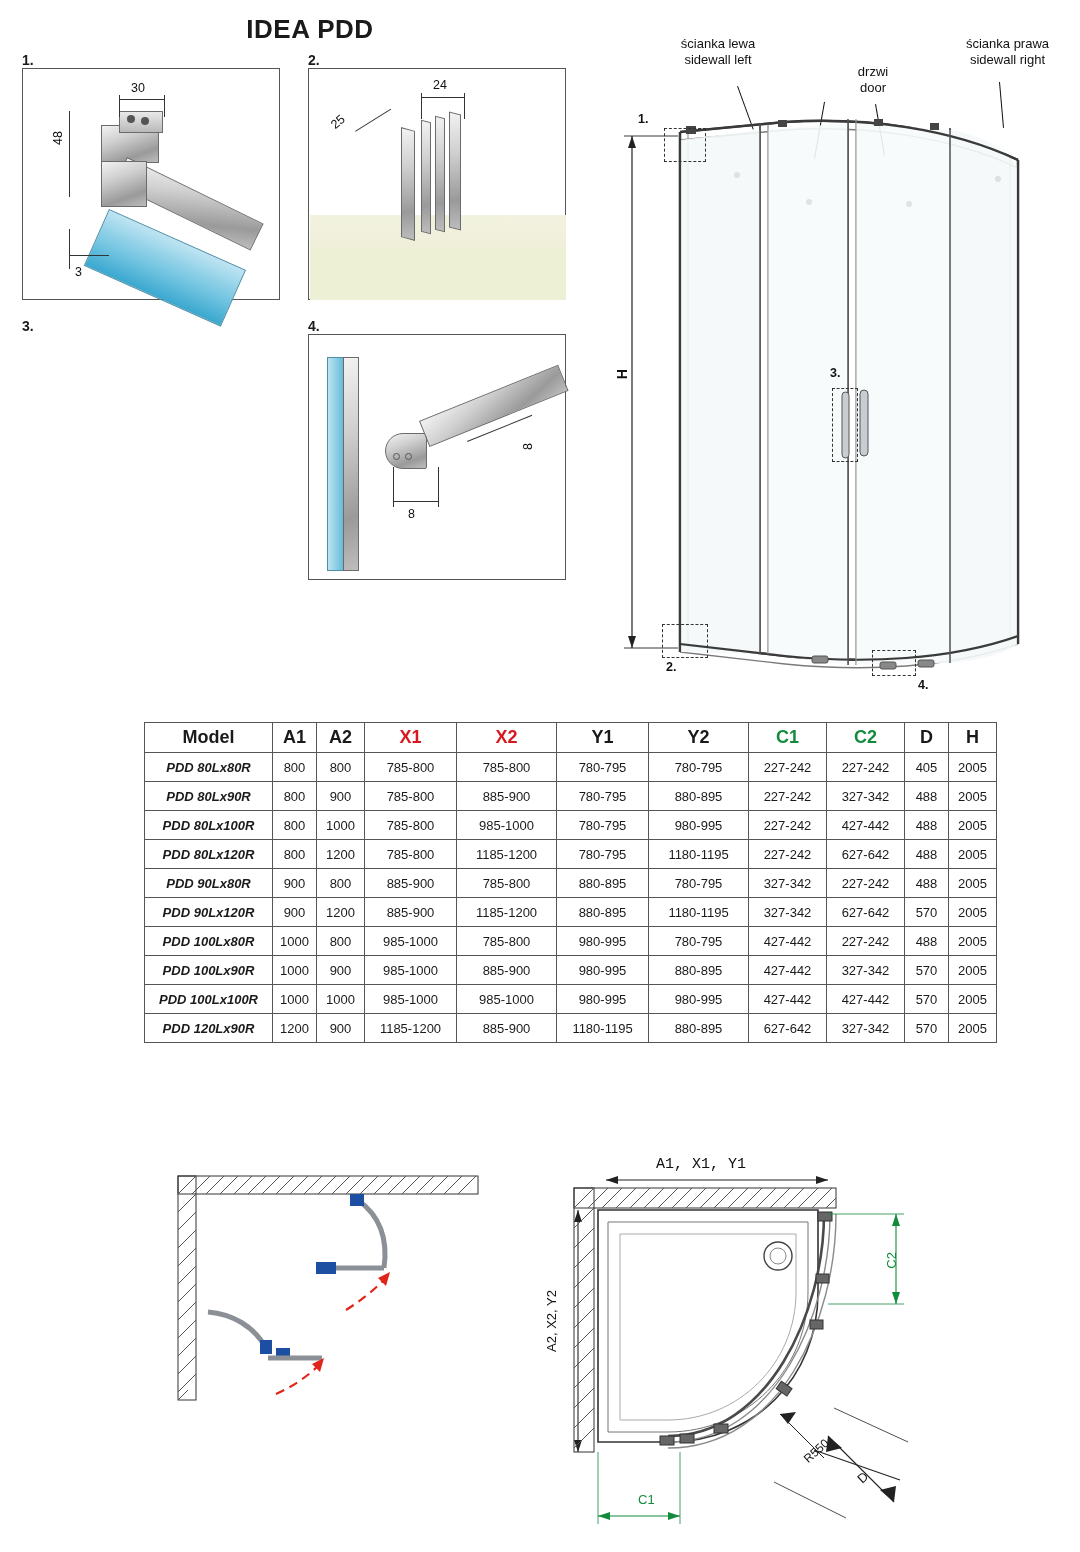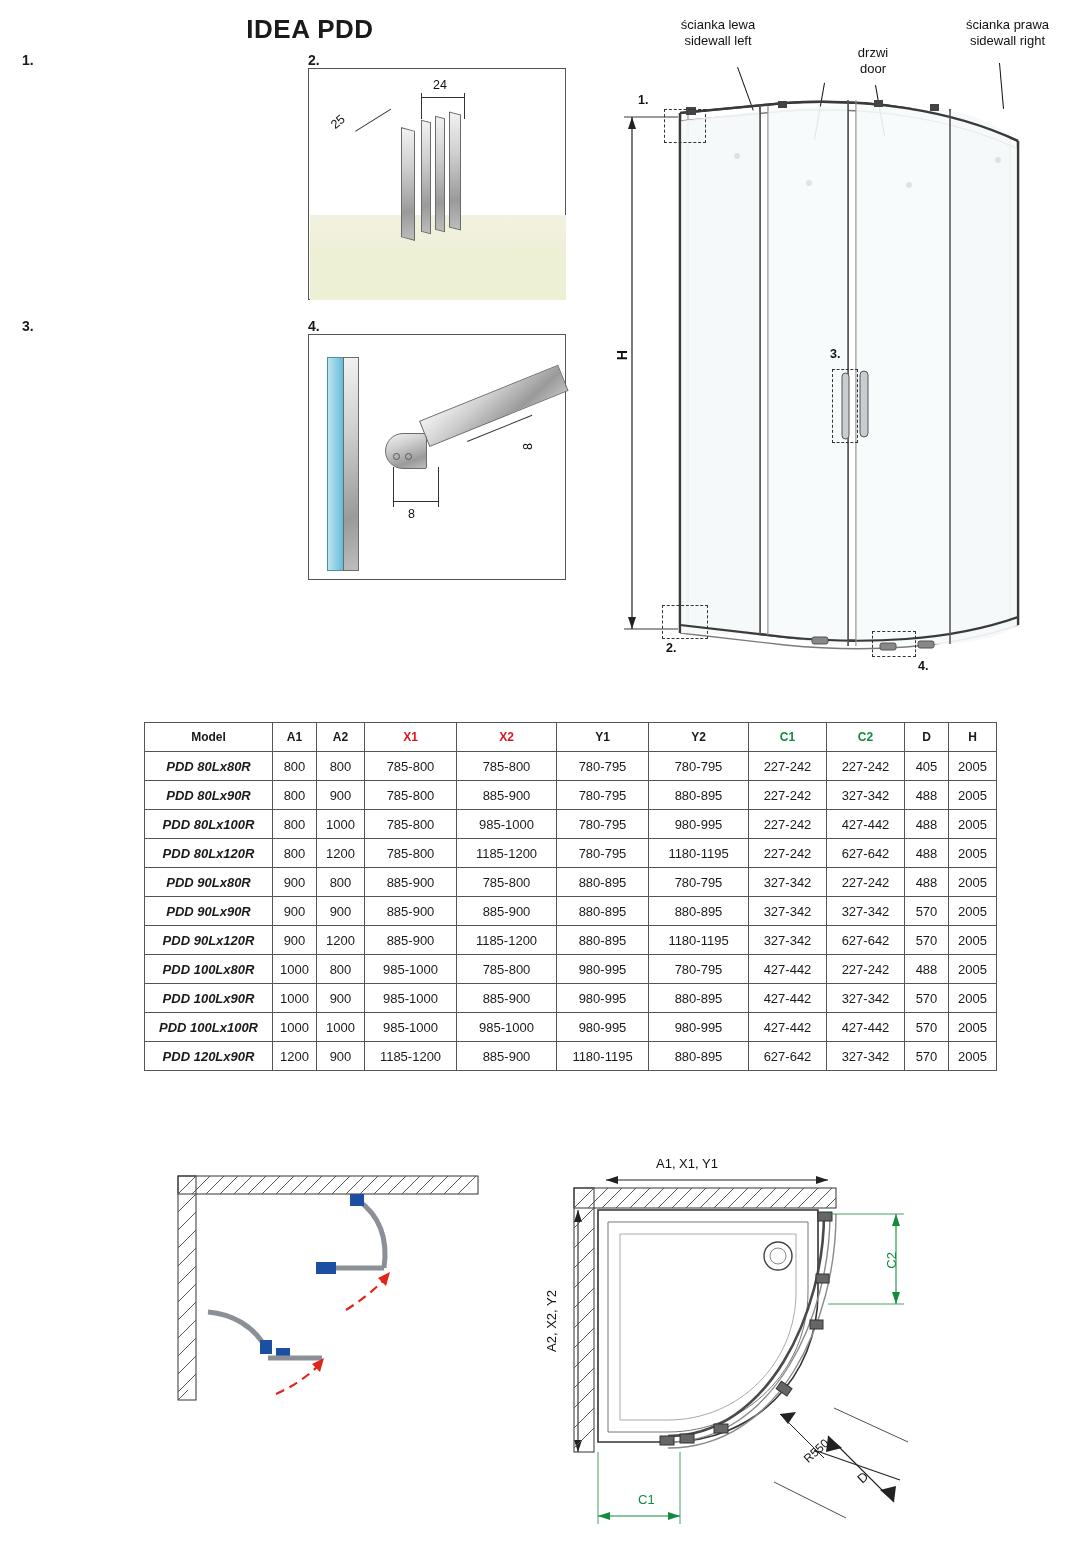--- a/index.html
+++ b/index.html
@@ -74,33 +74,55 @@
     border-collapse: collapse;
     font-size: 13px;
   }
   table.specs th, table.specs td {
     border: 1px solid #555;
     padding: 4px 5px;
     text-align: center;
     height: 29px;
     white-space: nowrap;
   }
-  table.specs th { font-weight: bold; font-size: 12px; }
+  table.specs th { font-weight: bold; font-size: 18px; }
   table.specs td.model { font-weight: bold; font-style: italic; text-align: center; padding: 4px 10px; }
   .c-red { color: #d6191f; }
   .c-green { color: #128c3c; }
 </style>
 </head>
 <body>
 
 <div class="page">
 
   <div class="title">IDEA PDD</div>
 
   <div class="detail-num" style="left:22px; top:52px;">1.</div>
+  <div class="detail-box" style="left:22px; top:68px; width:258px; height:232px;">
+
+    <div class="bar" style="left:78px; top:56px; width:58px; height:38px; transform:skewY(0deg);"></div>
+    <div class="bar" style="left:96px; top:42px; width:44px; height:22px; background:linear-gradient(180deg,#e9e9e9,#b9b9b9);"></div>
+    <div style="position:absolute; left:104px; top:46px; width:8px; height:8px; border-radius:50%; background:#555;"></div>
+    <div style="position:absolute; left:118px; top:48px; width:8px; height:8px; border-radius:50%; background:#555;"></div>
+    <div class="bar" style="left:104px; top:88px; width:152px; height:30px; transform:rotate(26deg); transform-origin:0 0;"></div>
+    <div class="bar" style="left:78px; top:92px; width:46px; height:46px;"></div>
+    <div class="glassblue" style="left:86px; top:140px; width:150px; height:62px; transform:rotate(24deg); transform-origin:0 0; border-radius:0;"></div>
+
+    <div class="dimline" style="left:96px; top:30px; width:46px; height:1px;"></div>
+    <div class="dimline" style="left:96px; top:26px; width:1px; height:22px;"></div>
+    <div class="dimline" style="left:141px; top:26px; width:1px; height:22px;"></div>
+    <div class="dimtxt" style="left:108px; top:12px;">30</div>
+
+    <div class="dimline" style="left:46px; top:42px; width:1px; height:86px;"></div>
+    <div class="dimtxt vtxt" style="left:28px; top:62px;">48</div>
+
+    <div class="dimline" style="left:46px; top:160px; width:1px; height:40px;"></div>
+    <div class="dimline" style="left:46px; top:186px; width:40px; height:1px;"></div>
+    <div class="dimtxt" style="left:52px; top:196px;">3</div>
+  </div>
 
   <div class="detail-num" style="left:308px; top:52px;">2.</div>
   <div class="detail-box" style="left:308px; top:68px; width:258px; height:232px;">
     <div style="position:absolute; left:1px; top:146px; width:256px; height:85px; background:linear-gradient(180deg,#f2f2e0,#e9e9cf);"></div>
     <div style="position:absolute; left:1px; top:180px; width:256px; height:51px; background:#eef0d6;"></div>
 
     <div class="bar" style="left:92px; top:60px; width:14px; height:110px; transform:skewY(15deg);"></div>
     <div class="bar" style="left:112px; top:52px; width:10px; height:112px; transform:skewY(15deg);"></div>
     <div class="bar" style="left:126px; top:48px; width:10px; height:114px; transform:skewY(15deg);"></div>
     <div class="bar" style="left:140px; top:44px; width:12px; height:116px; transform:skewY(15deg);"></div>
@@ -127,21 +149,21 @@
 
     <div class="dimline" style="left:84px; top:166px; width:46px; height:1px;"></div>
     <div class="dimline" style="left:84px; top:132px; width:1px; height:40px;"></div>
     <div class="dimline" style="left:129px; top:132px; width:1px; height:40px;"></div>
     <div class="dimtxt" style="left:99px; top:172px;">8</div>
 
     <div class="dimline" style="left:158px; top:106px; width:70px; height:1px; transform:rotate(-22deg); transform-origin:0 0;"></div>
     <div class="dimtxt vtxt" style="left:212px; top:108px;">8</div>
   </div>
 
-  <div style="position:absolute; left:600px; top:5px; width:470px; height:680px;">
+  <div style="position:absolute; left:600px; top:24px; width:470px; height:680px;">
 
     <div class="lbl" style="left:48px; top:12px; width:140px;">
       <span>ścianka lewa</span><br>
       <span>sidewall left</span>
     </div>
     <div class="lbl" style="left:228px; top:40px; width:90px;">
       <span>drzwi</span><br>
       <span>door</span>
     </div>
     <div class="lbl" style="left:340px; top:12px; width:135px;">
@@ -298,33 +320,20 @@
           <td class="model">PDD 90Lx80R</td>
           <td>900</td>
           <td>800</td>
           <td>885-900</td>
           <td>785-800</td>
           <td>880-895</td>
           <td>780-795</td>
           <td>327-342</td>
           <td>227-242</td>
           <td>488</td>
-          <td>2005</td>
-        </tr>
-        <tr>
-          <td class="model">PDD 90Lx90R</td>
-          <td>900</td>
-          <td>900</td>
-          <td>885-900</td>
-          <td>885-900</td>
-          <td>880-895</td>
-          <td>880-895</td>
-          <td>327-342</td>
-          <td>327-342</td>
-          <td>570</td>
           <td>2005</td>
         </tr>
         <tr>
           <td class="model">PDD 90Lx120R</td>
           <td>900</td>
           <td>1200</td>
           <td>885-900</td>
           <td>1185-1200</td>
           <td>880-895</td>
           <td>1180-1195</td>
@@ -445,21 +454,21 @@
         <path d="M196,138 C212,128 224,118 236,106"></path>
         <path d="M126,222 C144,214 158,204 170,192"></path>
       </g>
       <polygon points="240,100 228,106 236,114" fill="#e1251b"></polygon>
       <polygon points="174,186 162,192 170,200" fill="#e1251b"></polygon>
     </svg>
   </div>
 
   <div style="position:absolute; left:528px; top:1152px; width:420px; height:400px;">
 
-    <div class="dimtxt" style="left:128px; top:4px; font-size:13px;">A1, X1, Y1</div>
+    <div class="dimtxt" style="left:128px; top:4px; font-size:15px;font-family:Liberation Mono, monospace;">A1, X1, Y1</div>
     <div class="dimtxt vtxt" style="left:16px; top:138px; font-size:13px;">A2, X2, Y2</div>
     <div class="dimtxt vtxt c-green" style="left:356px; top:100px; font-size:13px;">C2</div>
     <div class="dimtxt c-green" style="left:110px; top:340px; font-size:13px;">C1</div>
     <div class="dimtxt" style="left:274px; top:292px; font-size:12px; transform:rotate(-42deg);">R550</div>
     <div class="dimtxt" style="left:330px; top:318px; font-size:13px; transform:rotate(-42deg);">D</div>
 
     <svg width="420" height="400" style="position:absolute; left:0; top:0;">
 
       <line x1="78" y1="28" x2="300" y2="28" stroke="#222" stroke-width="1.1"></line>
       <polygon points="78,28 90,24 90,32" fill="#222"></polygon>

